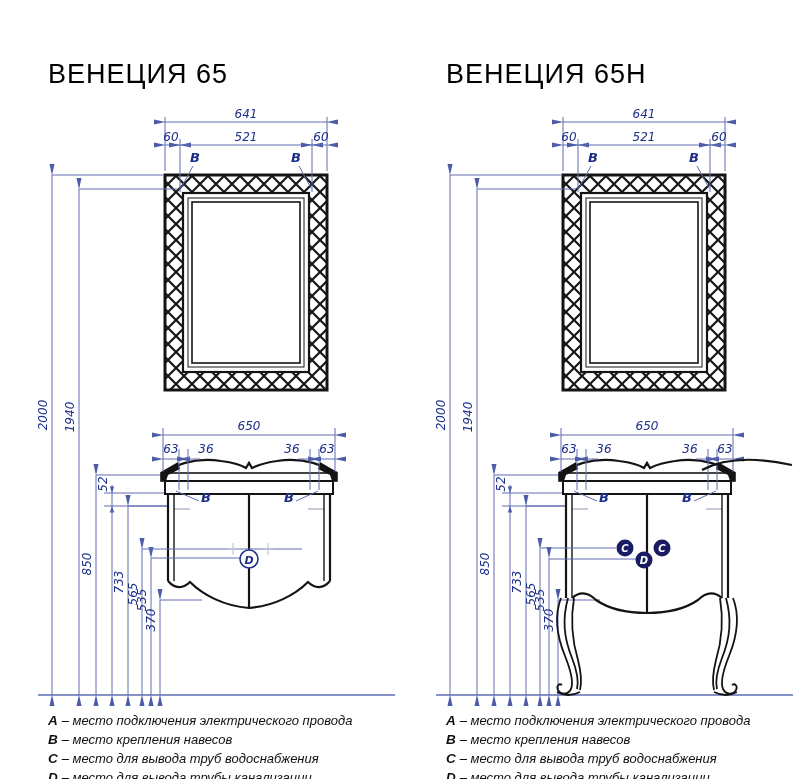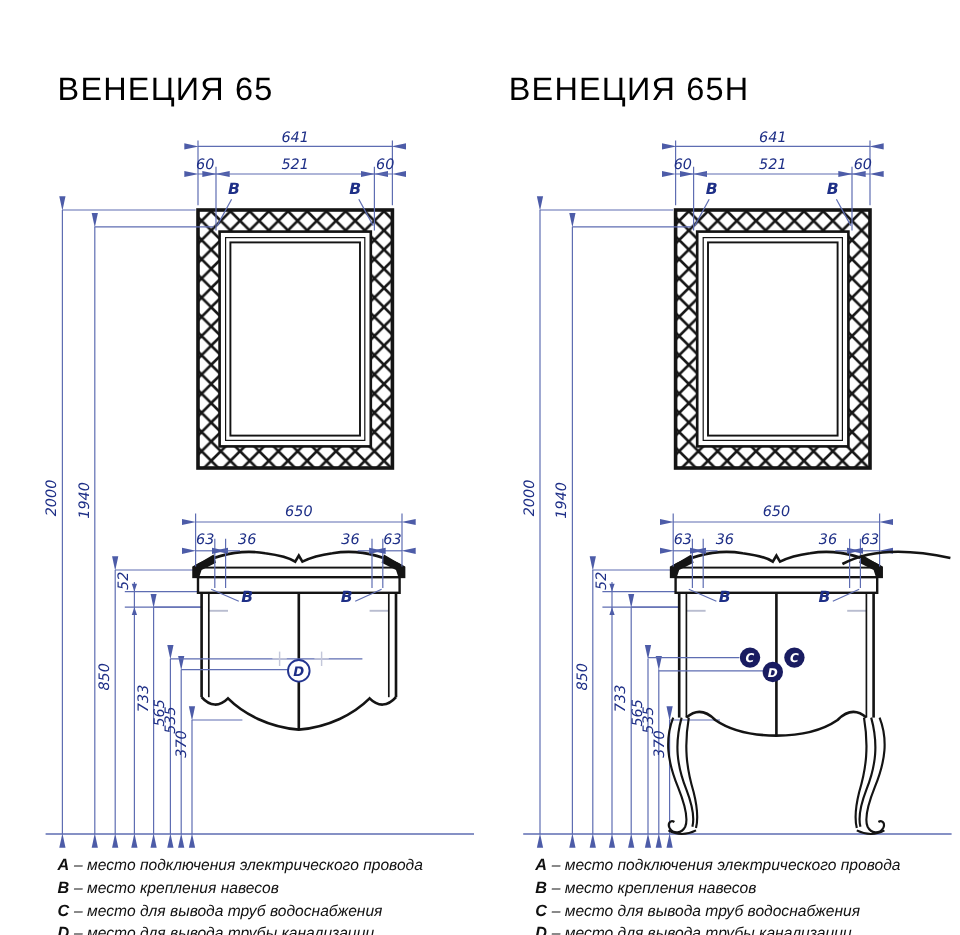--- a/index.html
+++ b/index.html
@@ -1,19 +1,19 @@
 <!DOCTYPE html>
 <html><head>
 <meta charset="utf-8">
 <style>
   html,body{margin:0;padding:0;background:#ffffff;}
   .page{position:relative;width:800px;height:779px;background:#fff;overflow:hidden;
         font-family:"Liberation Sans",sans-serif;margin-top:32px;}
   .title{position:absolute;top:27px;font-size:27px;font-weight:400;letter-spacing:1px;color:#000;}
-  .title.l{left:48px;} .title.r{left:424px;}
+  .title.l{left:48px;} .title.r{left:446px;}
   .drawing{position:absolute;left:0;top:0;}
   .legend{position:absolute;top:679px;width:370px;color:#101010;font-style:italic;}
   .legend.l{left:48px;} .legend.r{left:446px;}
   .lrow{font-size:13px;line-height:19px;white-space:nowrap;}
   .lrow b{font-size:13.5px;margin-right:4px;}
   text.dt{font-family:"DejaVu Sans",sans-serif;font-style:italic;font-size:12px;fill:#1e2f87;}
   text.db{font-family:"DejaVu Sans",sans-serif;font-style:italic;font-weight:bold;font-size:13px;fill:#1e2f87;}
   text.mw{font-family:"DejaVu Sans",sans-serif;font-style:italic;font-weight:bold;font-size:10px;fill:#ffffff;}
   text.md{font-family:"DejaVu Sans",sans-serif;font-style:italic;font-weight:bold;font-size:11px;fill:#1e2f87;}
 </style>

